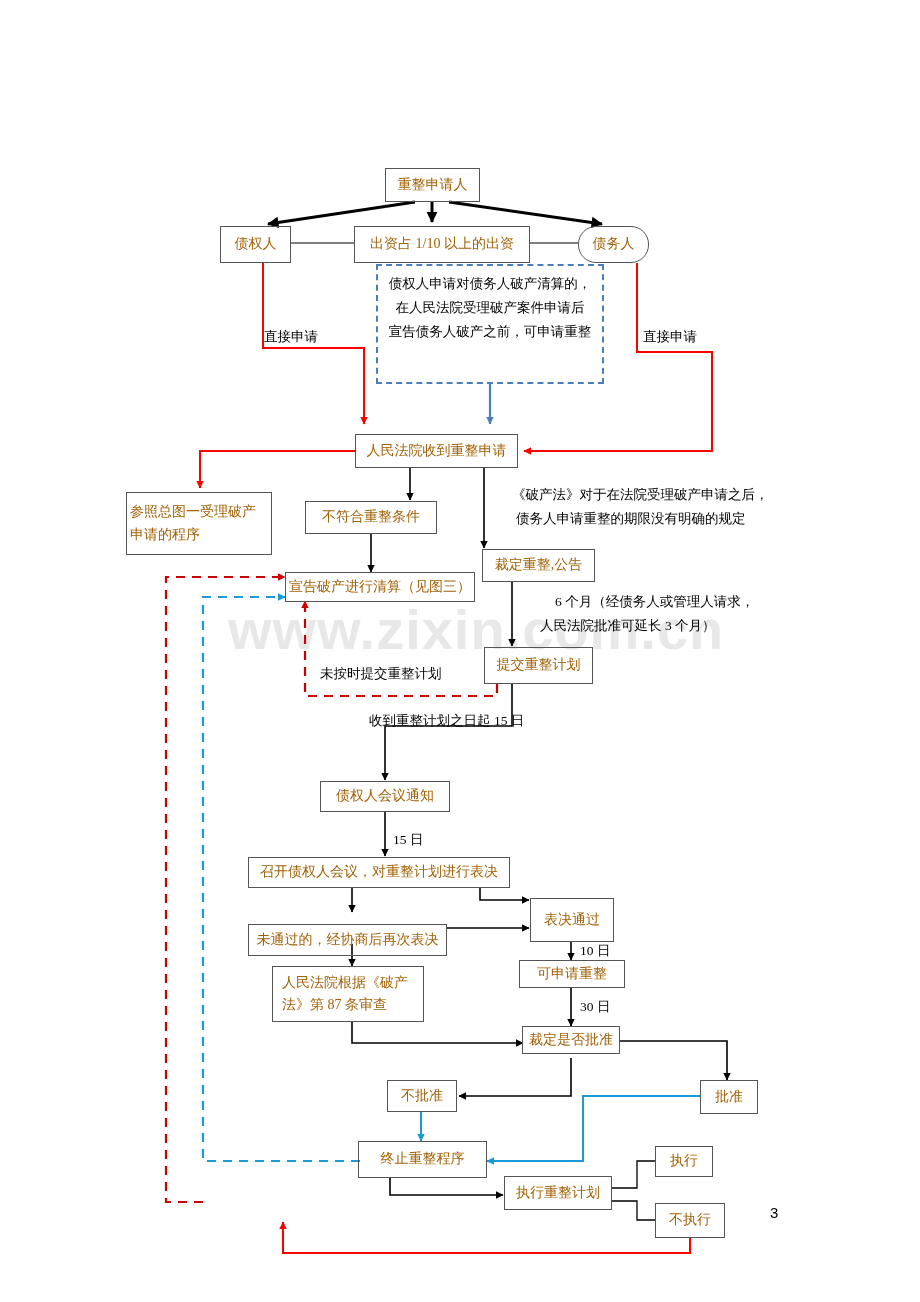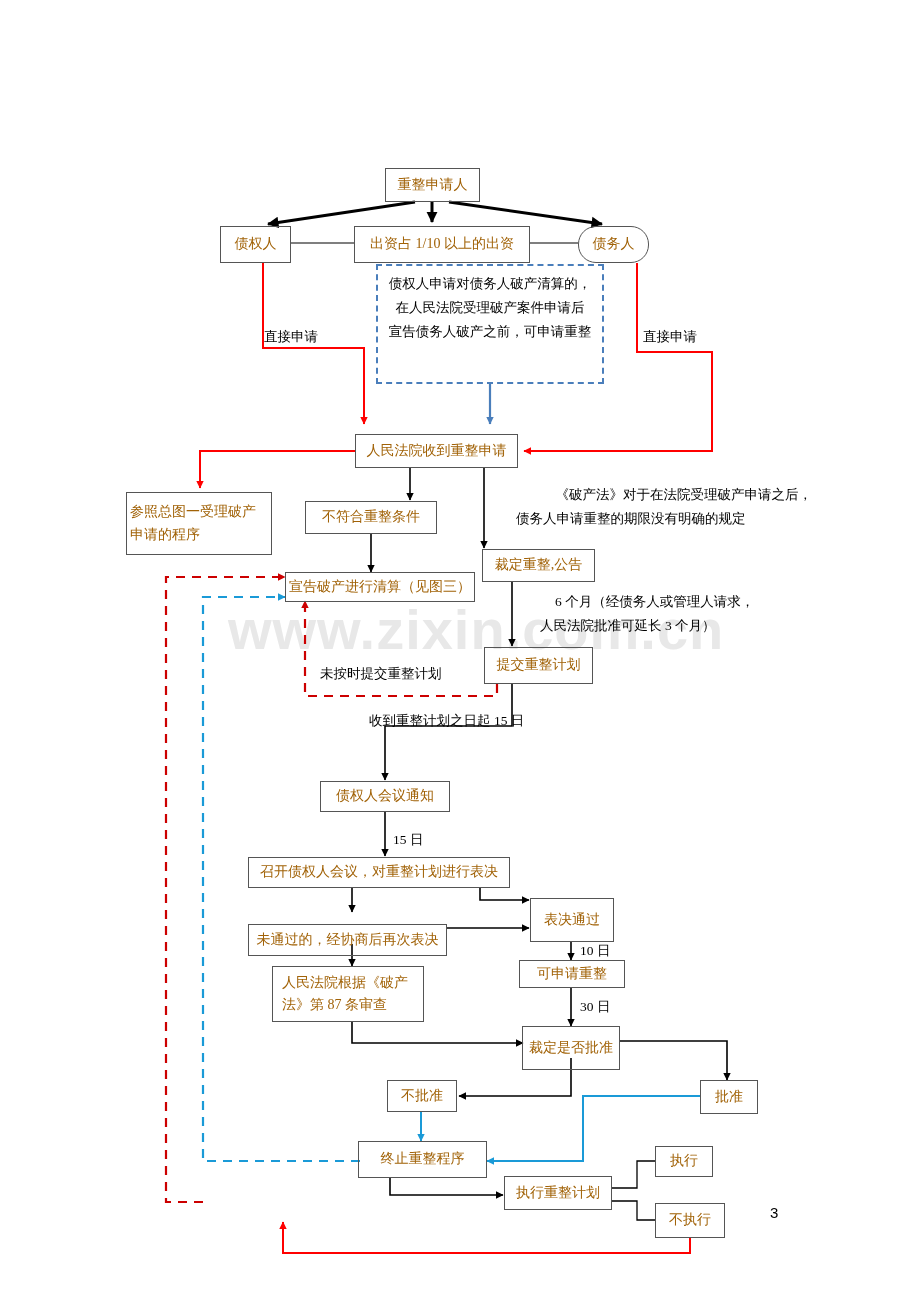--- a/index.html
+++ b/index.html
@@ -181,21 +181,21 @@
   <div class="box" style="left:248px;top:857px;width:262px;height:31px;">召开债权人会议，对重整计划进行表决</div>
 
   <div class="box" style="left:248px;top:912px;width:199px;height:32px;margin-top:12px;">未通过的，经协商后再次表决</div>
 
   <div class="box" style="left:530px;top:898px;width:84px;height:44px;">表决通过</div>
 
   <div class="box b2" style="left:272px;top:966px;width:152px;height:56px;padding:0 9px;">人民法院根据《破产法》第 87 条审查</div>
 
   <div class="box" style="left:519px;top:960px;width:106px;height:28px;">可申请重整</div>
 
-  <div class="box" style="left:522px;top:1026px;width:98px;height:44px;">裁定是否批准</div>
+  <div class="box" style="left:522px;top:1026px;width:98px;height:28px;">裁定是否批准</div>
 
   <div class="box" style="left:387px;top:1080px;width:70px;height:32px;">不批准</div>
 
   <div class="box" style="left:700px;top:1080px;width:58px;height:34px;">批准</div>
 
   <div class="box" style="left:358px;top:1141px;width:129px;height:37px;">终止重整程序</div>
 
   <div class="box" style="left:504px;top:1176px;width:108px;height:34px;">执行重整计划</div>
 
   <div class="box" style="left:655px;top:1146px;width:58px;height:31px;">执行</div>
@@ -204,21 +204,21 @@
 
 
   <div class="lbl" style="left:264px;top:328px;">直接申请</div>
 
   <div class="lbl" style="left:643px;top:328px;">直接申请</div>
 
   <div class="note" style="left:378px;top:272px;width:224px;">债权人申请对债务人破产清算的，</div>
   <div class="note" style="left:378px;top:296px;width:224px;">在人民法院受理破产案件申请后</div>
   <div class="note" style="left:378px;top:320px;width:224px;">宣告债务人破产之前，可申请重整</div>
 
-  <div class="note" style="left:512px;top:483px;width:300px;text-align:right;">《破产法》对于在法院受理破产申请之后，</div>
+  <div class="note" style="left:512px;top:483px;width:300px;text-align:left;">《破产法》对于在法院受理破产申请之后，</div>
   <div class="note" style="left:516px;top:507px;width:300px;text-align:left;">债务人申请重整的期限没有明确的规定</div>
 
   <div class="note" style="left:540px;top:590px;width:320px;text-align:left;margin-left:15px;">6 个月（经债务人或管理人请求，</div>
   <div class="note" style="left:540px;top:614px;width:320px;text-align:left;">人民法院批准可延长 3 个月）</div>
 
   <div class="lbl" style="left:320px;top:665px;">未按时提交重整计划</div>
 
   <div class="lbl" style="left:369px;top:712px;">收到重整计划之日起 15 日</div>
 
   <div class="lbl" style="left:393px;top:831px;">15 日</div>

